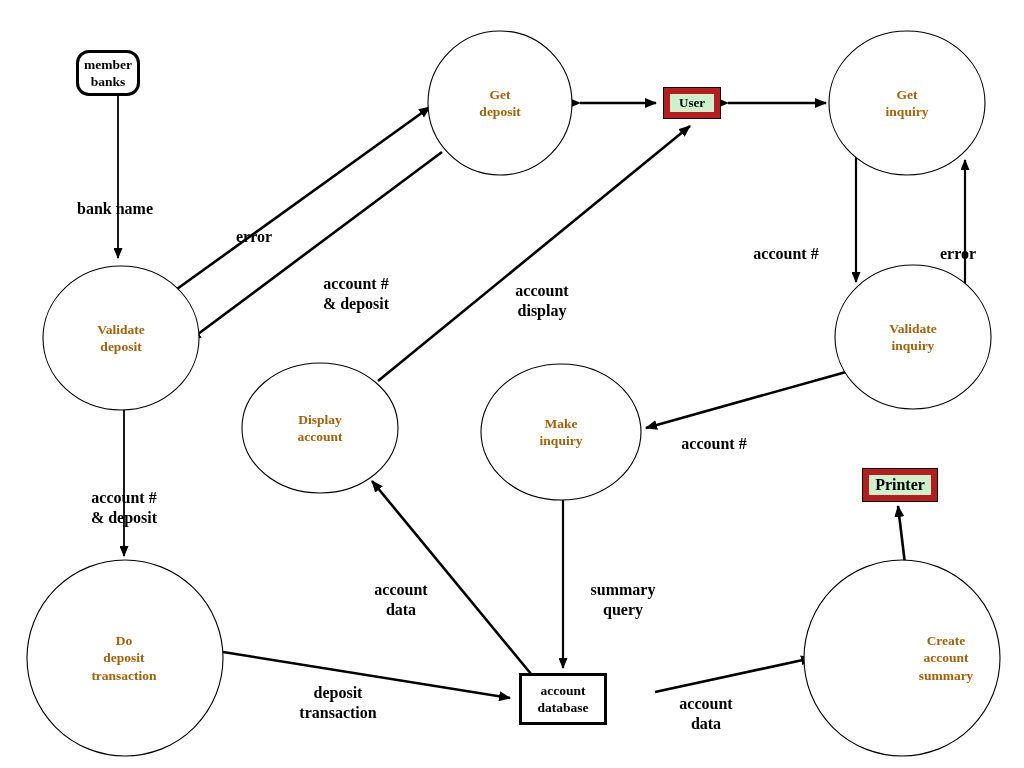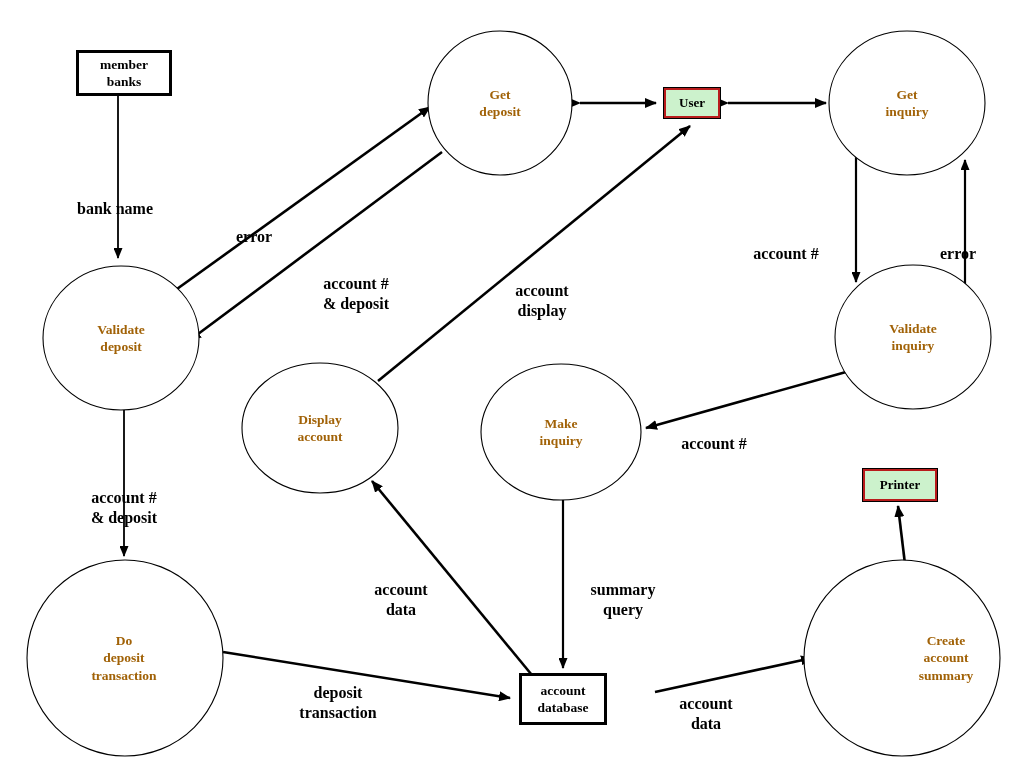--- a/index.html
+++ b/index.html
@@ -58,21 +58,21 @@
     font-size: 13.5px;
     font-weight: bold;
     color: #000000;
     line-height: 1.28;
     white-space: pre-line;
     background: #ffffff;
     border: 3px solid #000000;
   }
   .box.entity {
     background: #ccf2cc;
-    border: 2px solid #b91c1c;
+    border: 6px solid #b91c1c;
     outline: 1px solid #000000;
     outline-offset: 0px;
   }
   
   .flow-label {
     position: absolute;
     font-family: "Liberation Serif", "DejaVu Serif", serif;
     font-size: 16px;
     font-weight: bold;
     color: #000000;
@@ -186,26 +186,26 @@
 account</div>
   <div class="proc-label" style="left:561px; top:432px;">Make
 inquiry</div>
   <div class="proc-label" style="left:124px; top:658px;font-family:Liberation Serif, serif;">Do
 deposit
 transaction</div>
   <div class="proc-label" style="left:946px; top:658px;">Create
 account
 summary</div>
 
-  <div class="box" style="left:76px; top:50px; width:96px; height:46px;">member
+  <div class="box" style="left:76px; top:50px; width:64px; height:46px;border-radius:13px;">member
 banks</div>
 
   <div class="box entity" style="left:664px; top:88px; width:56px; height:30px; font-size:13px;">User</div>
 
-  <div class="box entity" style="left:863px; top:469px; width:74px; height:32px; font-size:13px;">Printer</div>
+  <div class="box entity" style="left:863px; top:469px; width:74px; height:32px; font-size:16px;">Printer</div>
 
   <div class="box" style="left:519px; top:673px; width:88px; height:52px;">account
 database</div>
 
 
   <div class="flow-label" style="left:115px; top:169px;">bank name</div>
   <div class="flow-label" style="left:254px; top:197px;">error</div>
   <div class="flow-label" style="left:356px; top:254px;">account #
 &amp; deposit</div>
   <div class="flow-label" style="left:542px; top:261px;">account

